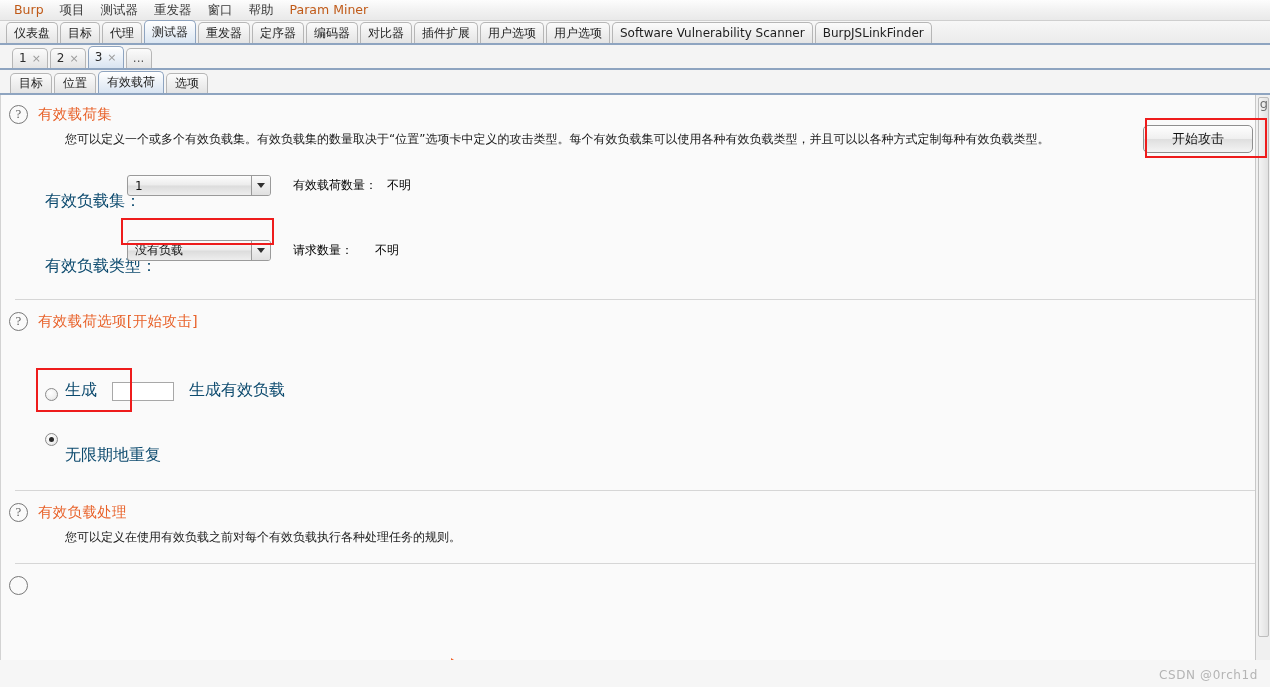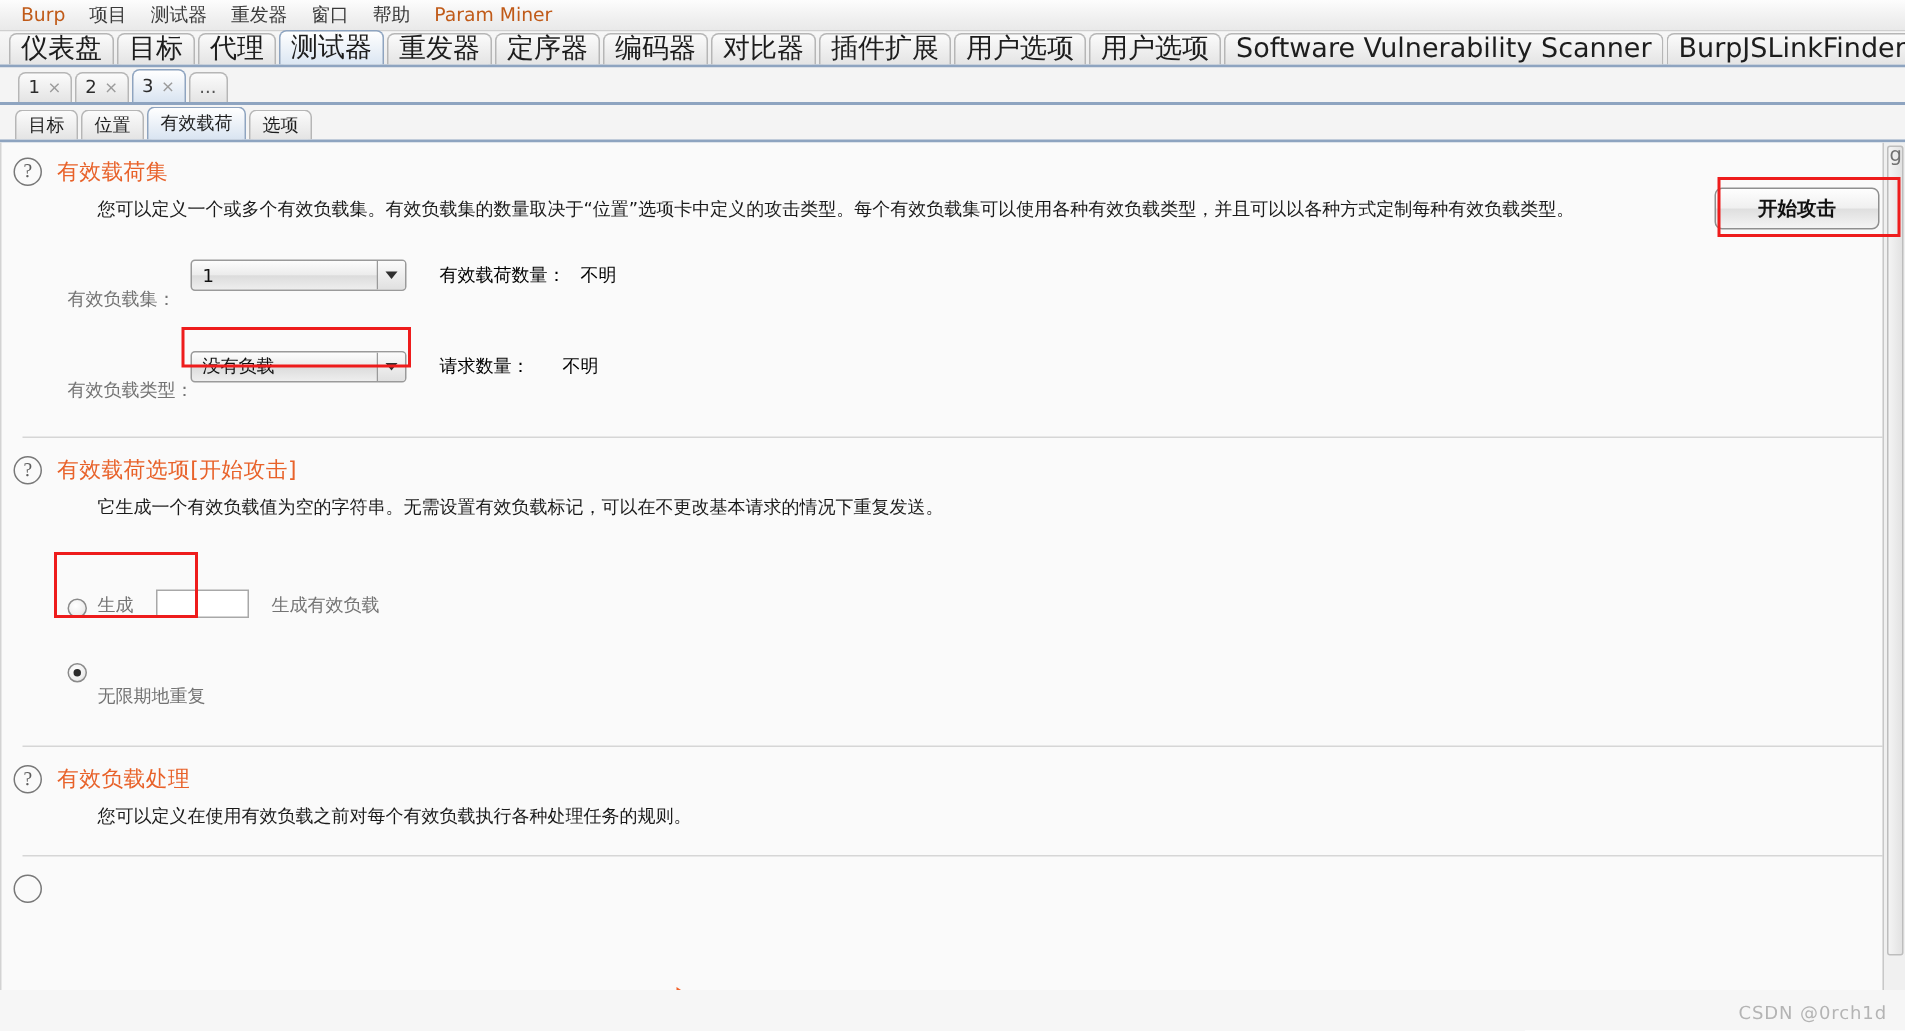--- a/index.html
+++ b/index.html
@@ -45,21 +45,21 @@
     border-bottom: 2px solid #8ea4c0;
     padding-left: 6px;
     display: flex;
     align-items: flex-end;
   }
   .ttab {
     height: 21px;
     line-height: 20px;
     padding: 0 7px;
     margin-right: 2px;
-    font-size: 18px;
+    font-size: 12px;
     background: linear-gradient(to bottom,#fbfbfb,#e4e4e4);
     border: 1px solid #b6b6b6;
     border-bottom: none;
     border-radius: 5px 5px 0 0;
     color: #1d1d1d;
     cursor: default;
     white-space: nowrap;
   }
   .ttab.sel {
     background: linear-gradient(to bottom,#ffffff,#dbe6f2);
@@ -194,22 +194,22 @@
   }
 
   .form-row {
     display: flex;
     align-items: center;
     margin-left: 44px;
     margin-top: 12px;
     gap: 0;
   }
   .lbl {
-    font-size: 12px;
-    color: #737373;
+    font-size: 16px;
+    color: #0c4a6e;
     white-space: nowrap;
     margin-top: 32px;
   }
   .lbl.w90 { width: 82px; }
 
   
   .combo {
     position: relative;
     width: 144px; height: 21px;
     background: linear-gradient(to bottom,#fdfdfd 0%, #ececec 48%, #dcdcdc 52%, #eeeeee 100%);
@@ -431,21 +431,20 @@
       </div>
 
       <div class="divider" style="margin-top:22px;"></div>
     </div>
 
     <div class="section" style="padding-top:12px;">
       <div class="sec-head">
         <div class="qmark">?</div>
         <div class="sec-title">有效载荷选项[开始攻击]</div>
       </div>
-      <div class="sec-desc">它生成一个有效负载值为空的字符串。无需设置有效负载标记，可以在不更改基本请求的情况下重复发送。</div>
 
       <div class="radio-row" style="margin-top:17px;align-items:flex-end;">
         <span class="radio"></span>
         <span class="lbl">生成</span>
         <input class="txtinput" type="text" value="" style="">
         <span class="lbl">生成有效负载</span>
       </div>
 
       <div class="radio-row" style="margin-top:12px;">
         <span class="radio on"></span>
@@ -473,21 +472,21 @@
     <div class="expander"></div>
 
     <div class="scroll-track">
       <div class="scroll-thumb"></div>
     </div>
   </div>
 
   <div style="position:absolute; left:1143px; top:125px; width:110px; height:28px;
               background:linear-gradient(to bottom,#fefefe 0%,#f0f0f0 48%,#dfdfdf 52%,#f4f4f4 100%);
               border:1px solid #8f8f8f; border-radius:5px; display:flex; align-items:center;
-              justify-content:center; font-size:13px; font-weight:bold; color:#111;">开始攻击</div>
+              justify-content:center; font-size:13px; font-weight:normal; color:#111;">开始攻击</div>
 
   <div class="redbox" style="left:1145px; top:118px; width:122px; height:40px;"></div>
   <div class="redbox" style="left:121px; top:218px; width:153px; height:27px;"></div>
   <div class="redbox" style="left:36px; top:368px; width:96px; height:44px;"></div>
 
   <div class="stray-g">g</div>
 
   <div class="watermark">CSDN @0rch1d</div>
 
 </div>

